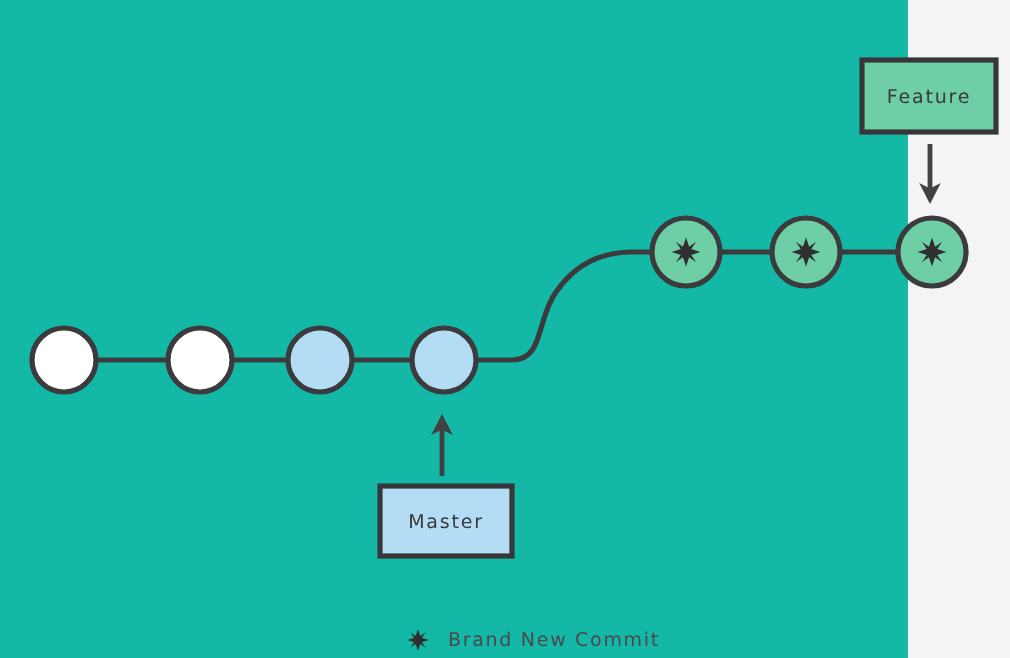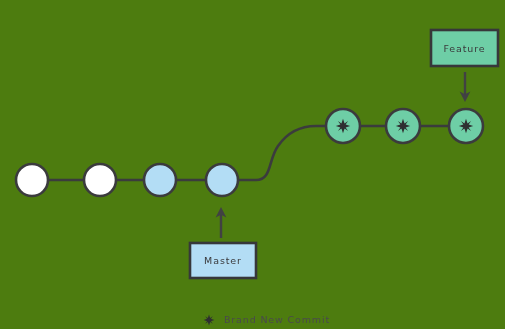--- a/index.html
+++ b/index.html
@@ -8,23 +8,23 @@
   }
   body {
     width: 505px;
     height: 329px;
     background: #f4f4f4;
     font-family: "DejaVu Sans", sans-serif;
     overflow: hidden;
   }
   #diagram-root {
     position: relative;
-    width: 505px;
+    width: 454px;
     height: 329px;
-    background: #4d7c0f;
+    background: #14b8a6;
   }
   svg#git-graph {
     position: absolute;
     left: 0;
     top: 0;
     width: 505px;
     height: 329px;
     display: block;
   }
   .node-circle {

